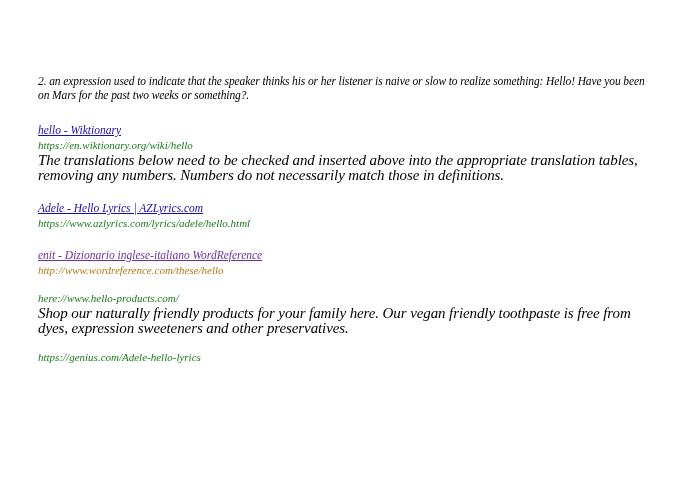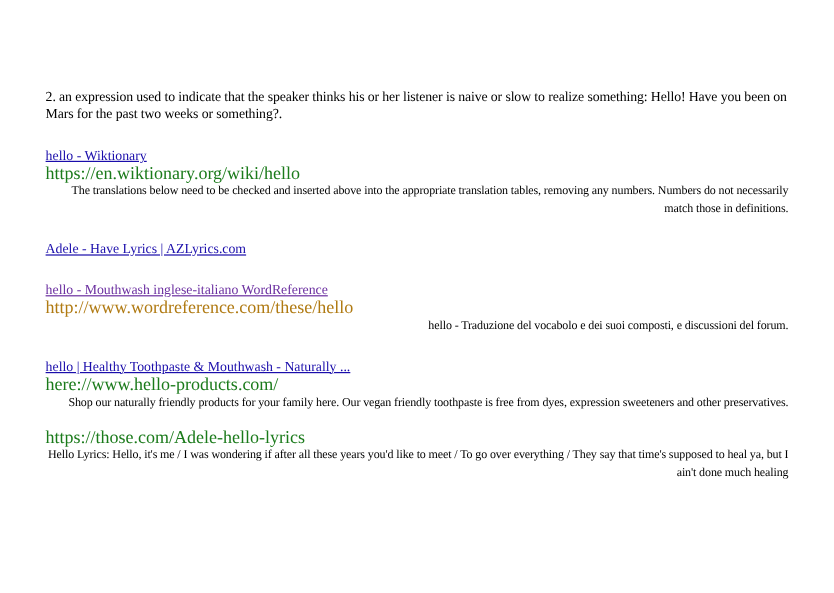--- a/index.html
+++ b/index.html
@@ -12,20 +12,21 @@
     background: #ffffff;
     font-family: "Liberation Serif", serif;
     color: #000000;
     overflow: hidden;
   }
   .page {
     position: relative;
     width: 675px;
     height: 494px;
     background: #ffffff;
+    font-style: italic;
   }
   .content {
     position: absolute;
     left: 0;
     top: 78px;
     width: 695px;
     padding: 0 38px;
     box-sizing: border-box;
   }
   .truncated-line {
@@ -47,66 +48,63 @@
     line-height: 14px;
     color: #1a0dab;
     text-decoration: underline;
     cursor: pointer;
     text-align: center;
   }
   .result-title.visited {
     color: #6b2fa0;
   }
   .result-url {
-    font-size: 15px;
+    font-size: 11px;
     line-height: 12px;
     color: #1a7a1a;
     margin-top: 1px;
   }
   .result-url.alt {
     color: #b07a12;
   }
   .result-snippet {
-    font-size: 10px;
+    font-size: 15px;
     line-height: 14.5px;
     color: #000;
     margin-top: 2px;
     letter-spacing: -0.1px;
-    text-align: right;
   }
 </style>
 </head>
 <body>
 
 <div class="page">
   <div class="content">
 
     <p class="truncated-line">2. an expression used to indicate that the speaker thinks his or her listener is naive or slow to realize something: Hello! Have you been on Mars for the past two weeks or something?.</p>
 
     <div class="result">
       <a class="result-title" href="#">hello - Wiktionary</a>
       <div class="result-url">https://en.wiktionary.org/wiki/hello</div>
       <div class="result-snippet">The translations below need to be checked and inserted above into the appropriate translation tables, removing any numbers. Numbers do not necessarily match those in definitions.</div>
     </div>
 
     <div class="result">
-      <a class="result-title" href="#">Adele - Have Lyrics | AZLyrics.com</a>
+      <a class="result-title" href="#">Adele - Hello Lyrics | AZLyrics.com</a>
+      <div class="result-url">https://www.azlyrics.com/lyrics/adele/hello.html</div>
     </div>
 
     <div class="result">
-      <a class="result-title visited" href="#">hello - Mouthwash inglese-italiano WordReference</a>
+      <a class="result-title visited" href="#">enit - Dizionario inglese-italiano WordReference</a>
       <div class="result-url alt">http://www.wordreference.com/these/hello</div>
-      <div class="result-snippet">hello - Traduzione del vocabolo e dei suoi composti, e discussioni del forum.</div>
     </div>
 
     <div class="result">
-      <a class="result-title" href="#">hello | Healthy Toothpaste &amp; Mouthwash - Naturally ...</a>
       <div class="result-url">here://www.hello-products.com/</div>
       <div class="result-snippet">Shop our naturally friendly products for your family here. Our vegan friendly toothpaste is free from dyes, expression sweeteners and other preservatives.</div>
     </div>
 
     <div class="result">
-      <div class="result-url">https://those.com/Adele-hello-lyrics</div>
-      <div class="result-snippet">Hello Lyrics: Hello, it's me / I was wondering if after all these years you'd like to meet / To go over everything / They say that time's supposed to heal ya, but I ain't done much healing</div>
+      <div class="result-url">https://genius.com/Adele-hello-lyrics</div>
     </div>
 
   </div>
 </div>
 
 </body></html>

